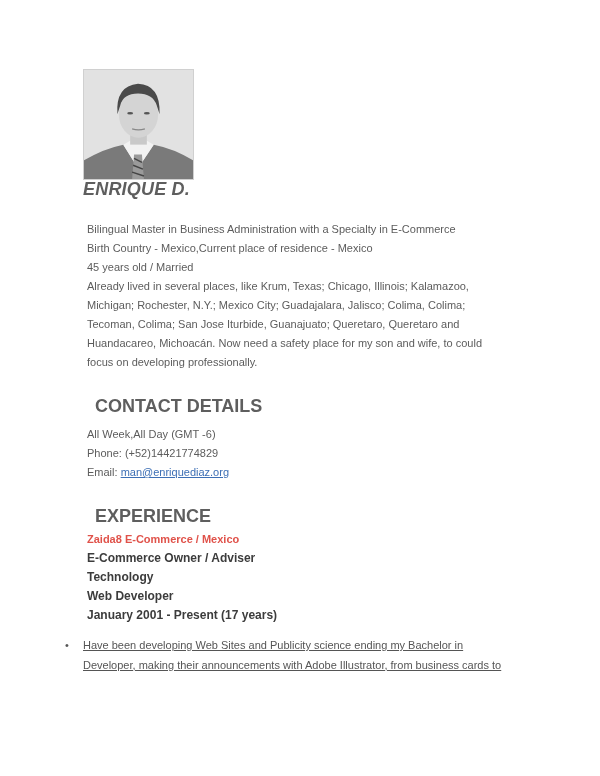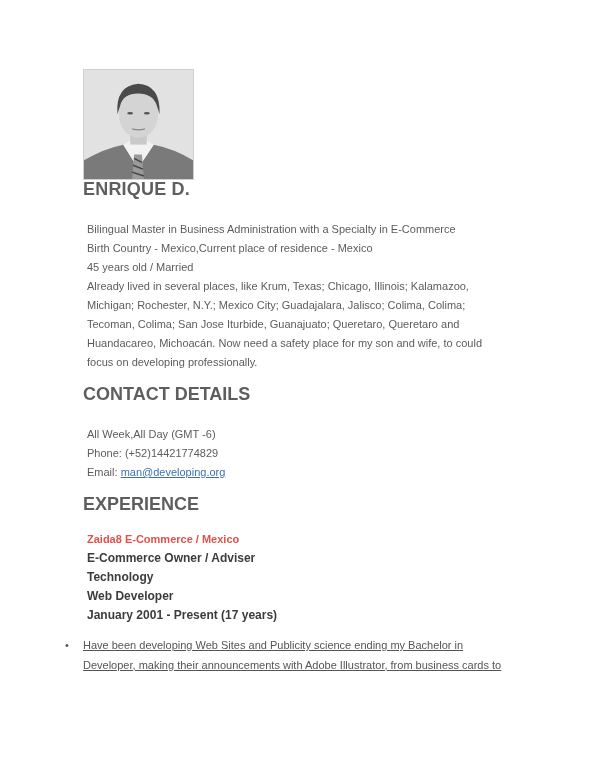--- a/index.html
+++ b/index.html
@@ -2,23 +2,23 @@
 <html><head>
   <meta charset="utf-8">
   <style>
     html, body { margin: 0; padding: 0; background: #ffffff; }
     body { width: 600px; height: 776px; position: relative; overflow: hidden;
            font-family: "Liberation Sans", sans-serif; color: #5a5a5a; }
     .photo { position: absolute; left: 83px; top: 69px; width: 111px; height: 111px;
              background: #e4e4e4; border: 1px solid #d0d0d0; box-sizing: border-box; overflow: hidden; }
     .photo svg { display: block; width: 100%; height: 100%; }
     .name { position: absolute; left: 83px; top: 179px; font-size: 18px; font-weight: bold;
-            color: #5e5e5e; letter-spacing: 0.2px; margin: 0; }
+            color: #5e5e5e; letter-spacing: 0.2px; margin: 0; font-style: italic; }
     .para { position: absolute; left: 83px; font-size: 11px; line-height: 19px; color: #5c5c5c; margin: 4px; }
-    .h2 { position: absolute; left: 83px; font-size: 18px; font-weight: bold; color: #5e5e5e; margin: 0; }
+    .h2 { position: absolute; left: 83px; font-size: 18px; font-weight: bold; color: #5e5e5e; margin: 12px; }
     .line { display: block; white-space: nowrap; }
     a.email { color: #3d6fb5; text-decoration: underline; }
     .company { color: #e0524a; font-weight: bold; font-size: 11px; }
     .bold { font-weight: bold; color: #3c3c3c; font-size: 12px; }
     .bullet-list { position: absolute; left: 62px; top: 636px; margin: 0; padding: 0; list-style: none; }
     .bullet-list li { position: relative; padding-left: 21px; font-size: 11px; line-height: 19.5px; color: #555; }
     .bullet-dot { position: absolute; left: 3px; top: 0; color: #555; font-size: 11px; }
     .bullet-text { text-decoration: underline; color: #555; }
   </style>
 </head>
@@ -59,21 +59,21 @@
   <span class="line">Tecoman, Colima; San Jose Iturbide, Guanajuato; Queretaro, Queretaro and</span>
   <span class="line">Huandacareo, Michoacán. Now need a safety place for my son and wife, to could</span>
   <span class="line">focus on developing professionally.</span>
 </div>
 
 <h2 class="h2" style="top:384px;">CONTACT DETAILS</h2>
 
 <div class="para" style="top:421px;">
   <span class="line">All Week,All Day (GMT -6)</span>
   <span class="line">Phone: (+52)14421774829</span>
-  <span class="line"><span>Email: </span><a class="email" href="#">man@developing.org</a></span>
+  <span class="line"><span>Email: </span><a class="email" href="#">man@enriquediaz.org</a></span>
 </div>
 
 <h2 class="h2" style="top:494px;">EXPERIENCE</h2>
 
 <div class="para" style="top:526px;">
   <span class="line company">Zaida8 E-Commerce / Mexico</span>
   <span class="line bold">E-Commerce Owner / Adviser</span>
   <span class="line bold">Technology</span>
   <span class="line bold">Web Developer</span>
   <span class="line bold">January 2001 - Present (17 years)</span>

